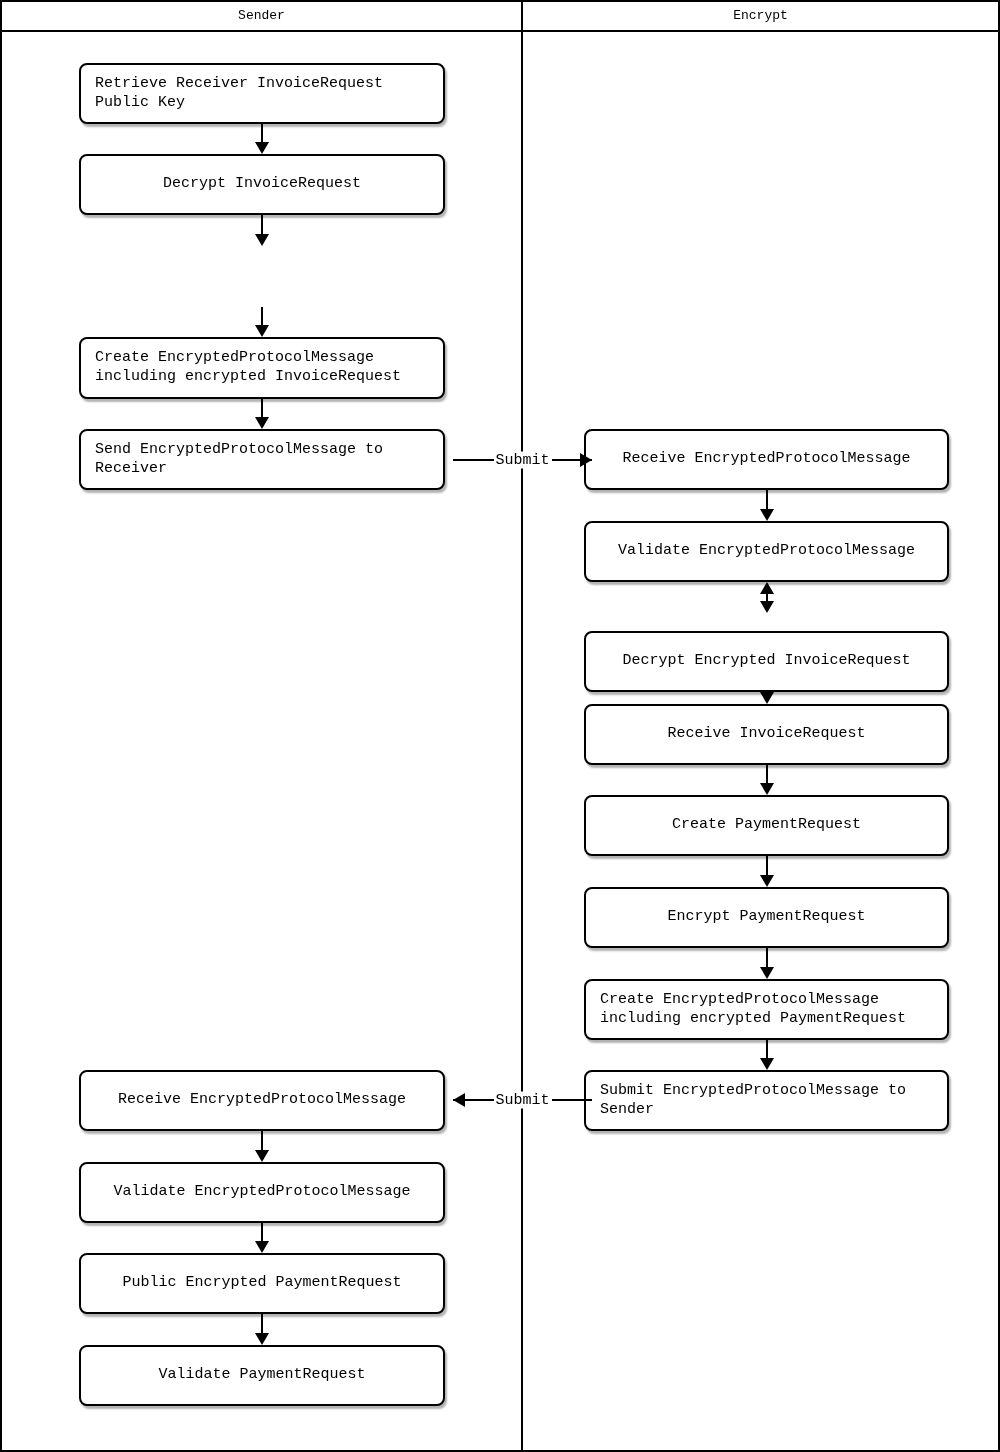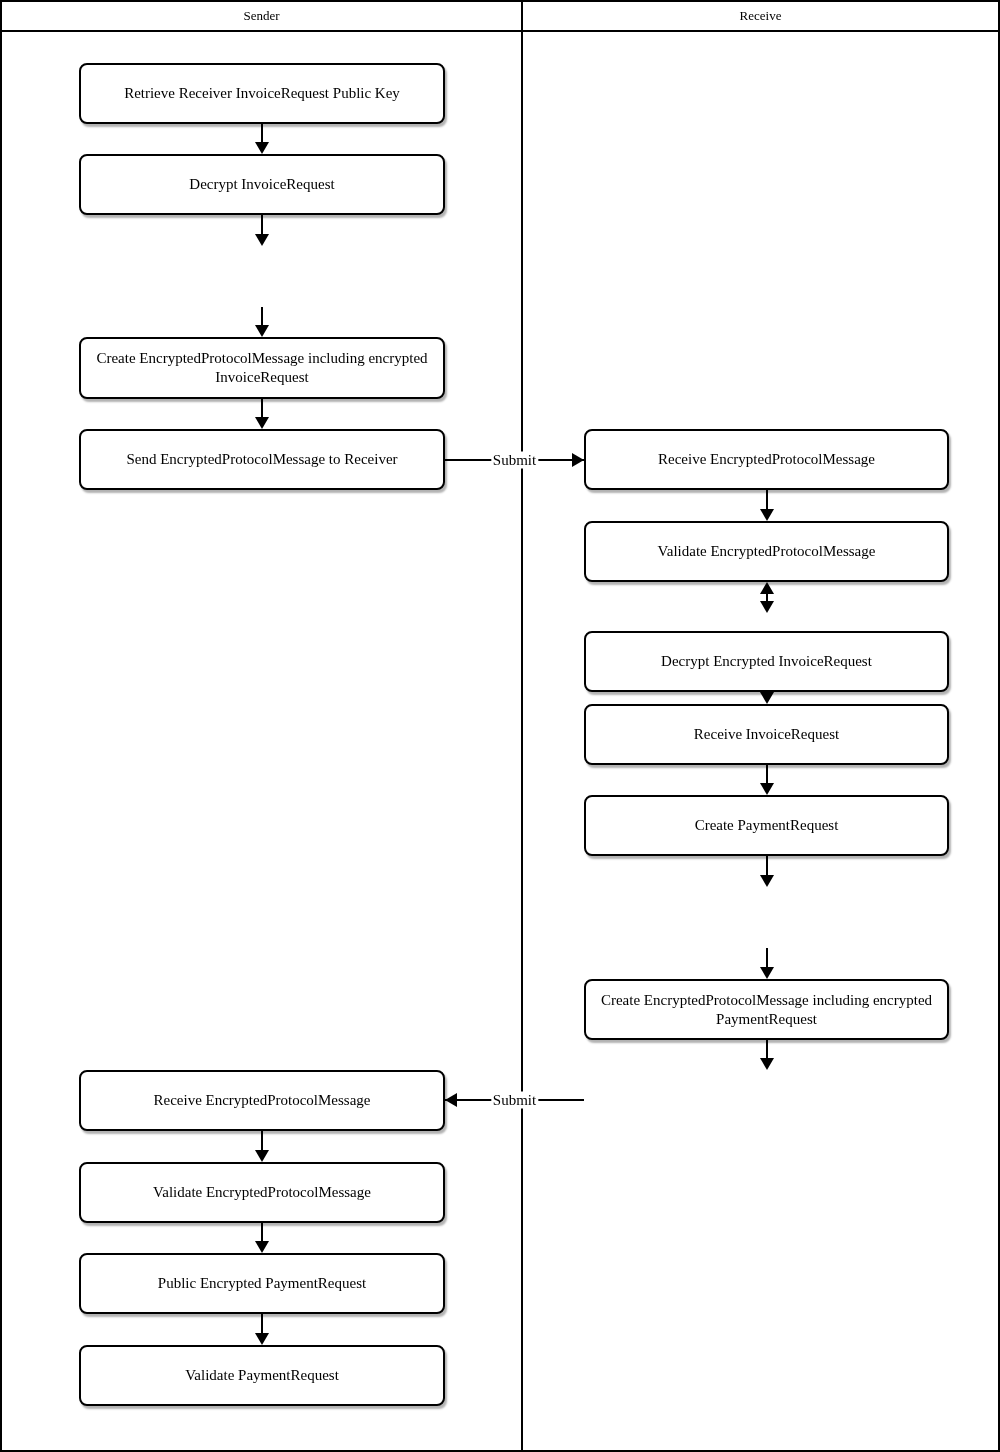--- a/index.html
+++ b/index.html
@@ -3,21 +3,21 @@
 <meta charset="utf-8">
 <style>
   html, body { margin: 0; padding: 0; background: #ffffff; }
   .canvas {
     position: relative;
     width: 1000px;
     height: 1452px;
     box-sizing: border-box;
     border: 2px solid #000;
     background: #ffffff;
-    font-family: Liberation Serif, serif;
+    font-family: Liberation Mono, monospace;
     color: #000;
     overflow: hidden;
   }
   .lane-divider {
     position: absolute;
     left: 519px; top: 0; bottom: 0;
     width: 2px;
     background: #000;
     z-index: 1;
   }
@@ -42,21 +42,21 @@
   .node {
     position: absolute;
     box-sizing: border-box;
     background: #ffffff;
     border: 2px solid #000;
     border-radius: 8px;
     box-shadow: 2px 3px 2px rgba(0,0,0,0.3);
     display: flex;
     align-items: center;
     justify-content: center;
-    text-align: center;
+    text-align: left;
     font-size: 15px;
     line-height: 1.25;
     padding: 4px 14px;
     z-index: 2;
   }
   .node-s { left: 77px; width: 366px; height: 61px; }
   .node-r { left: 582px; width: 365px; height: 61px; }
   .varrow { position: absolute; width: 14px; z-index: 1; }
   .varrow .vline {
     position: absolute; left: 6px; top: 0; bottom: 3px;
@@ -70,21 +70,21 @@
     border-right: 7px solid transparent;
     border-top: 12px solid #000;
   }
   .varrow .head-up {
     position: absolute; left: 0; top: 0;
     width: 0; height: 0;
     border-left: 7px solid transparent;
     border-right: 7px solid transparent;
     border-bottom: 12px solid #000;
   }
-  .harrow { position: absolute; height: 18px; z-index: 3; }
+  .harrow { position: absolute; height: 18px; z-index: 3; margin-left: 8px; }
   .harrow .hline {
     position: absolute; left: 0; right: 0; top: 8px;
     height: 2px; background: #000;
   }
   .harrow .head-right {
     position: absolute; right: 0; top: 2px;
     width: 0; height: 0;
     border-top: 7px solid transparent;
     border-bottom: 7px solid transparent;
     border-left: 12px solid #000;
@@ -107,21 +107,21 @@
 </style>
 </head>
 <body>
 
 <div class="canvas">
 
   <div class="lane-header sender">
     <span>Sender</span>
   </div>
   <div class="lane-header receiver">
-    <span>Receive</span>
+    <span>Encrypt</span>
   </div>
   <div class="header-rule"></div>
   <div class="lane-divider"></div>
 
   <div class="node node-s" style="top:61px">
     <span>Retrieve Receiver InvoiceRequest Public Key</span>
   </div>
   <div class="node node-s" style="top:152px">
     <span>Decrypt InvoiceRequest</span>
   </div>
@@ -152,22 +152,28 @@
   </div>
   <div class="node node-r" style="top:629px">
     <span>Decrypt Encrypted InvoiceRequest</span>
   </div>
   <div class="node node-r" style="top:702px">
     <span>Receive InvoiceRequest</span>
   </div>
   <div class="node node-r" style="top:793px">
     <span>Create PaymentRequest</span>
   </div>
+  <div class="node node-r" style="top:885px">
+    <span>Encrypt PaymentRequest</span>
+  </div>
   <div class="node node-r" style="top:977px">
     <span>Create EncryptedProtocolMessage including encrypted PaymentRequest</span>
+  </div>
+  <div class="node node-r" style="top:1068px">
+    <span>Submit EncryptedProtocolMessage to Sender</span>
   </div>
 
   <div class="varrow" style="left:253px;top:122px;height:30px">
       <i class="vline"></i>
       <i class="head-down"></i>
     </div>
   <div class="varrow" style="left:253px;top:213px;height:31px">
       <i class="vline"></i>
       <i class="head-down"></i>
     </div>

